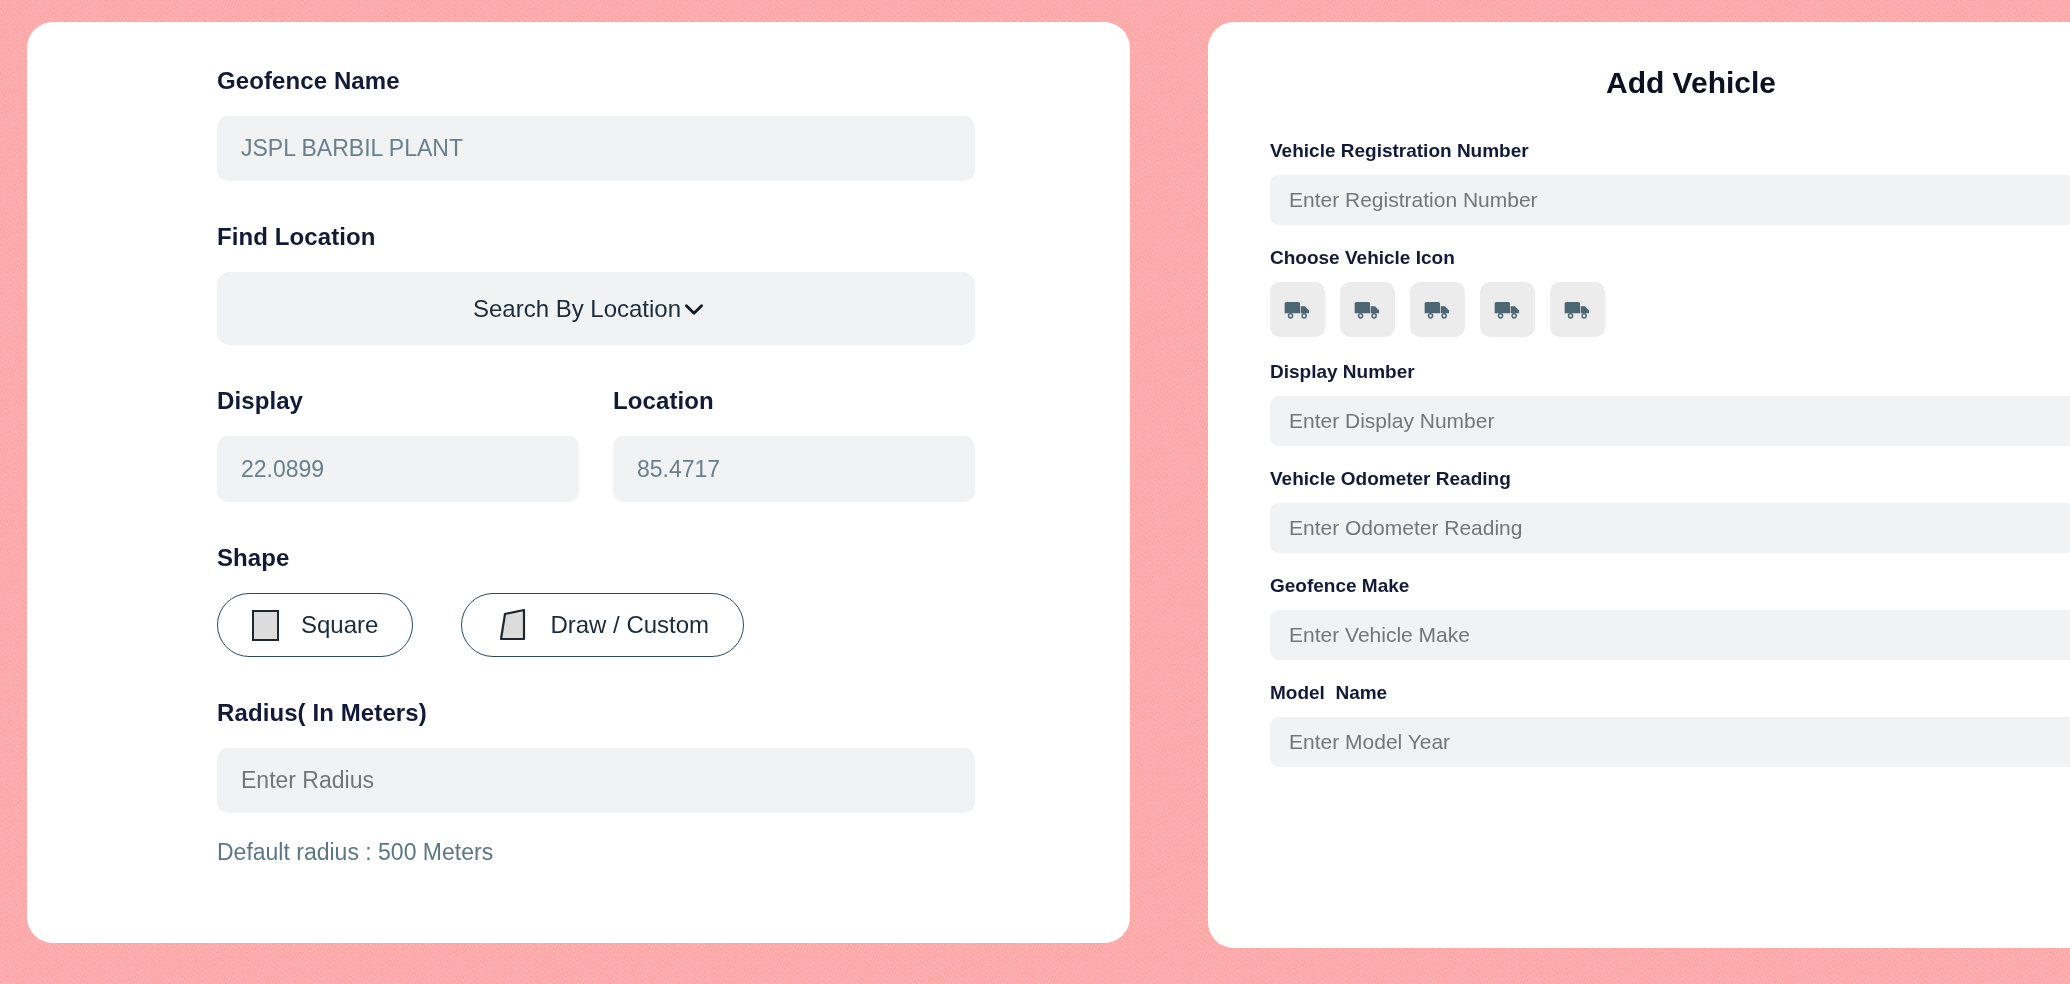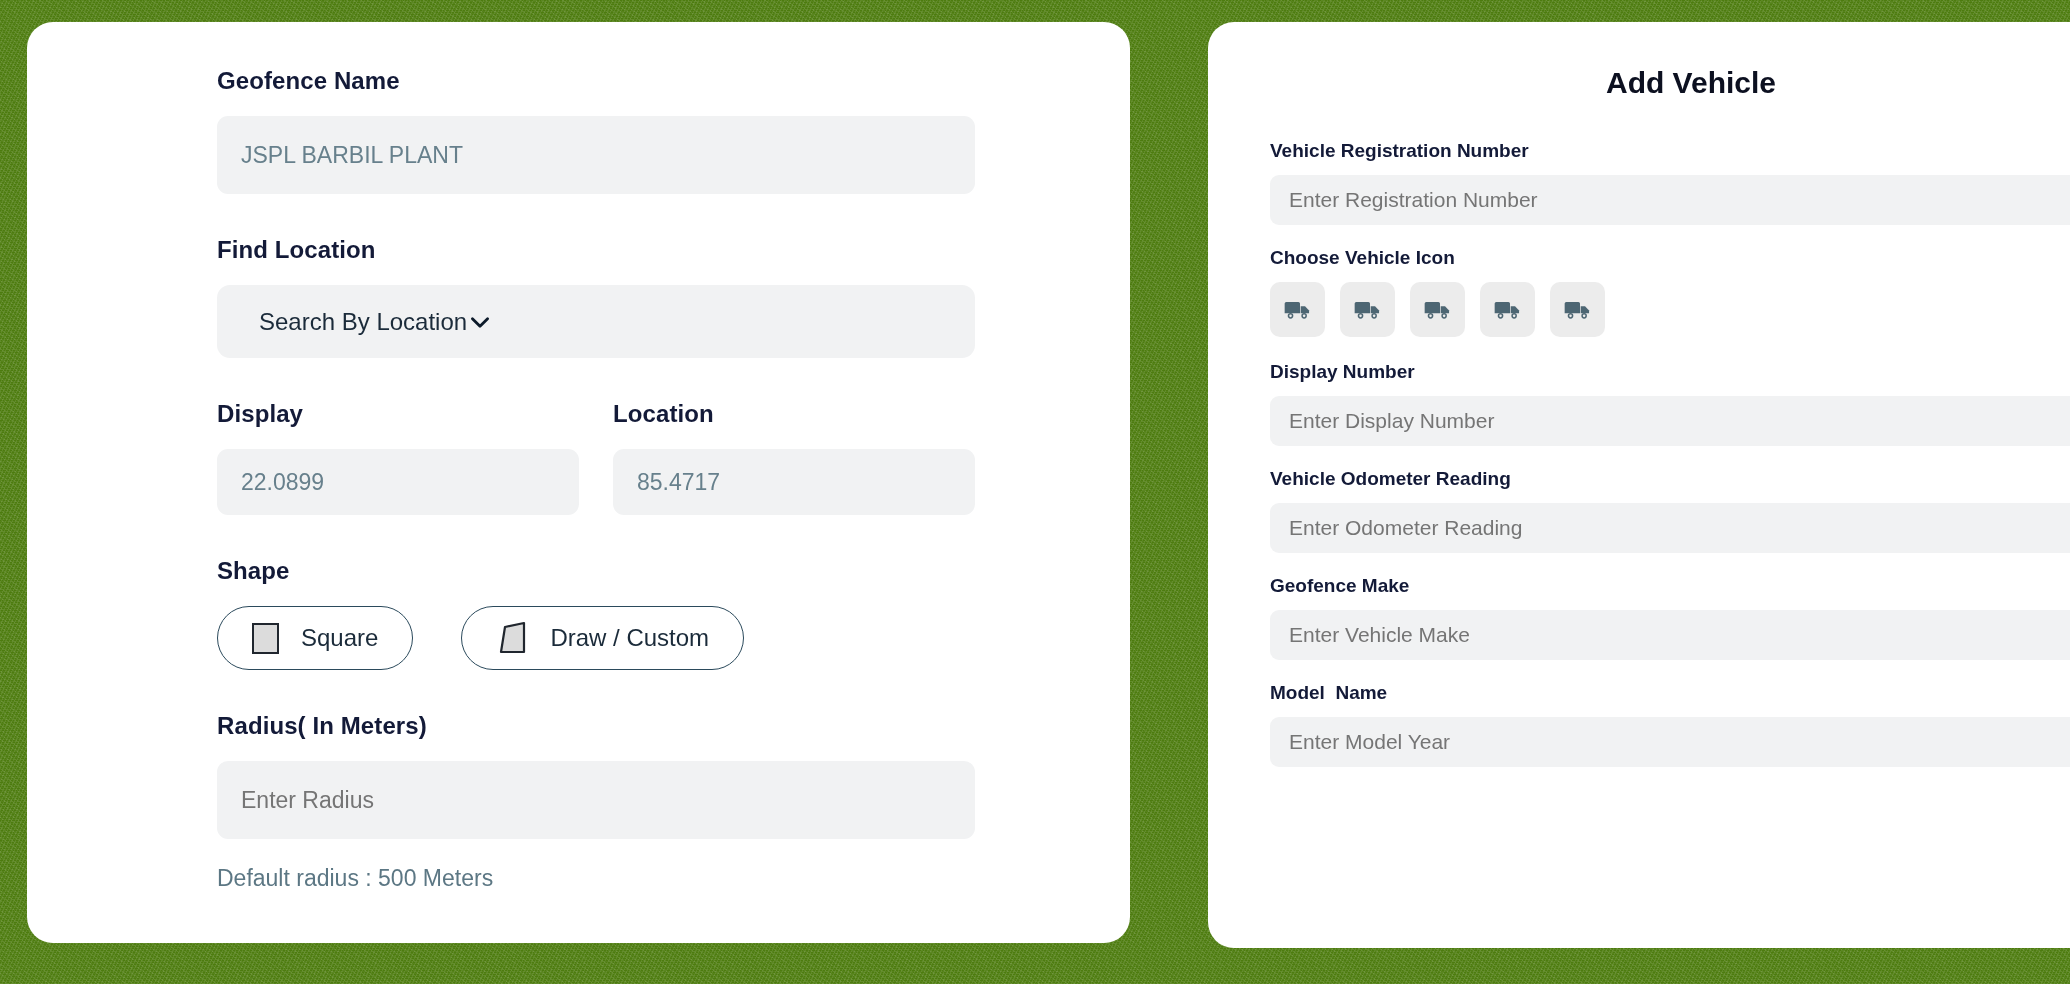--- a/index.html
+++ b/index.html
@@ -9,21 +9,21 @@
     height: 984px;
     overflow: hidden;
     background: #000000;
     font-family: "Liberation Sans", sans-serif;
   }
 
   #root {
     position: relative;
     width: 2070px;
     height: 984px;
-    background: #4d7c0f;
+    background: #fca5a5;
   }
 
   
   .noise-layer {
     position: absolute;
     inset: 0;
     pointer-events: none;
     background-image:
       repeating-linear-gradient(115deg, rgba(255,255,255,0.11) 0 1px, transparent 1px 3px),
       repeating-linear-gradient(35deg,  rgba(255,255,255,0.09) 0 1px, transparent 1px 4px),
@@ -49,21 +49,21 @@
   .field-label {
     font-size: 24px;
     font-weight: bold;
     color: #131a38;
     letter-spacing: .1px;
     margin-bottom: 21px;
   }
 
   .input-box {
     width: 100%;
-    height: 78px;
+    height: 65px;
     background: #f1f2f3;
     border: none;
     border-radius: 11px;
     display: flex;
     align-items: center;
     padding: 0 24px;
     font-family: "Liberation Sans", sans-serif;
     font-size: 23px;
     color: #67808c;
   }
@@ -71,22 +71,22 @@
 
   .group { margin-bottom: 42px; }
 
   .select-box {
     width: 100%;
     height: 73px;
     background: #f1f2f3;
     border-radius: 13px;
     display: flex;
     align-items: center;
-    justify-content: flex-start;
-    padding: 0 28px 0 42px;
+    justify-content: center;
+    padding: 0 28px 0 16px;
     font-size: 24px;
     color: #1b2b3a;
     cursor: pointer;
   }
 
   .chev {
     width: 26px; height: 26px;
     display: block;
   }
 

